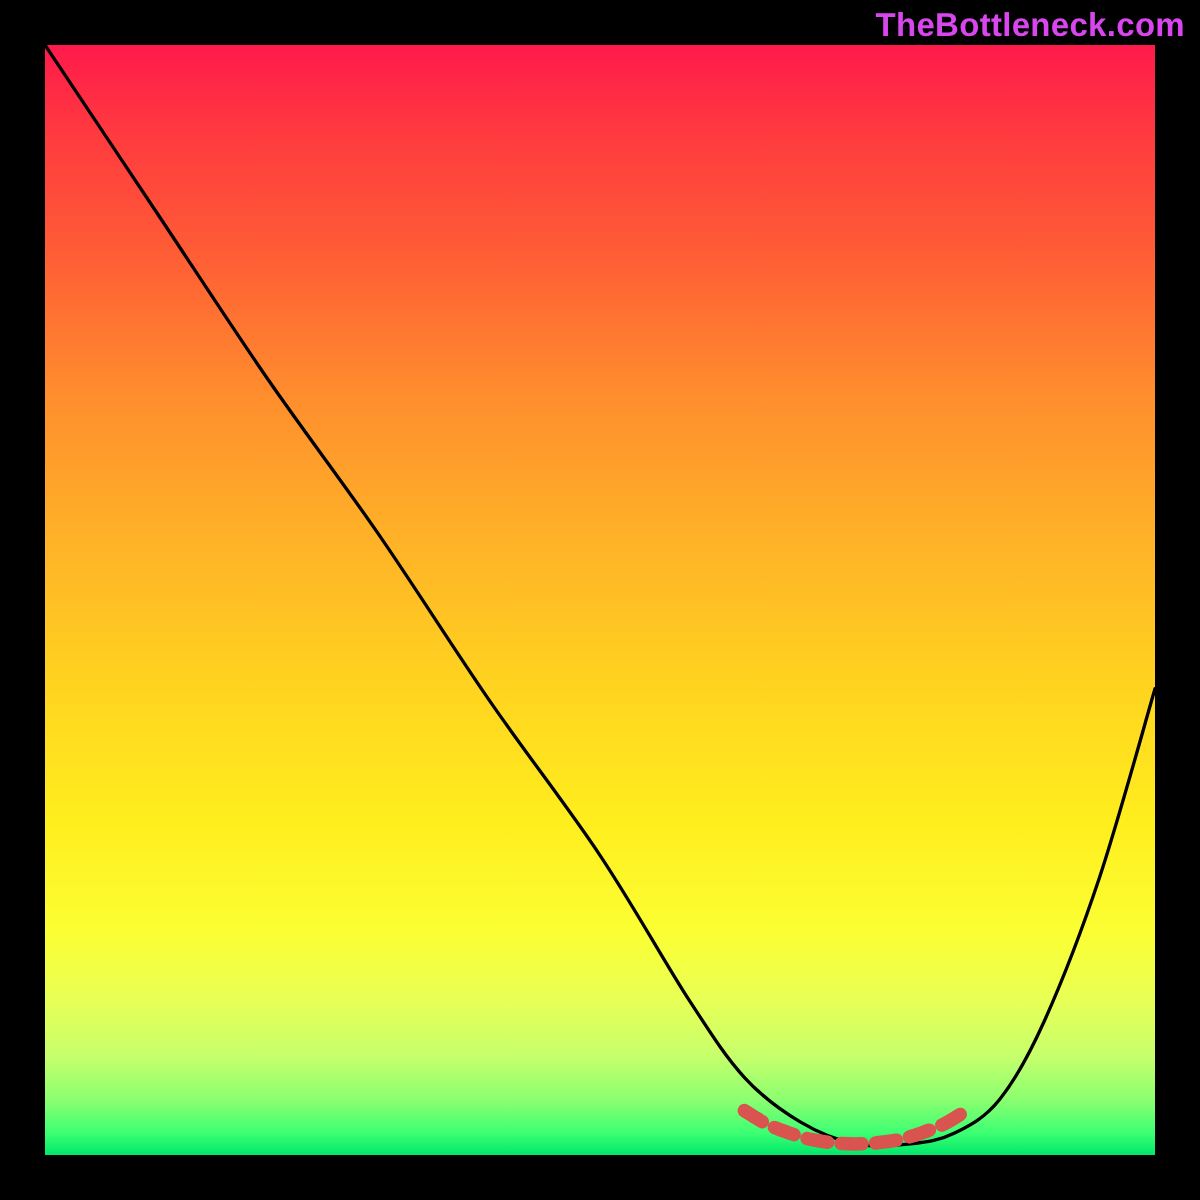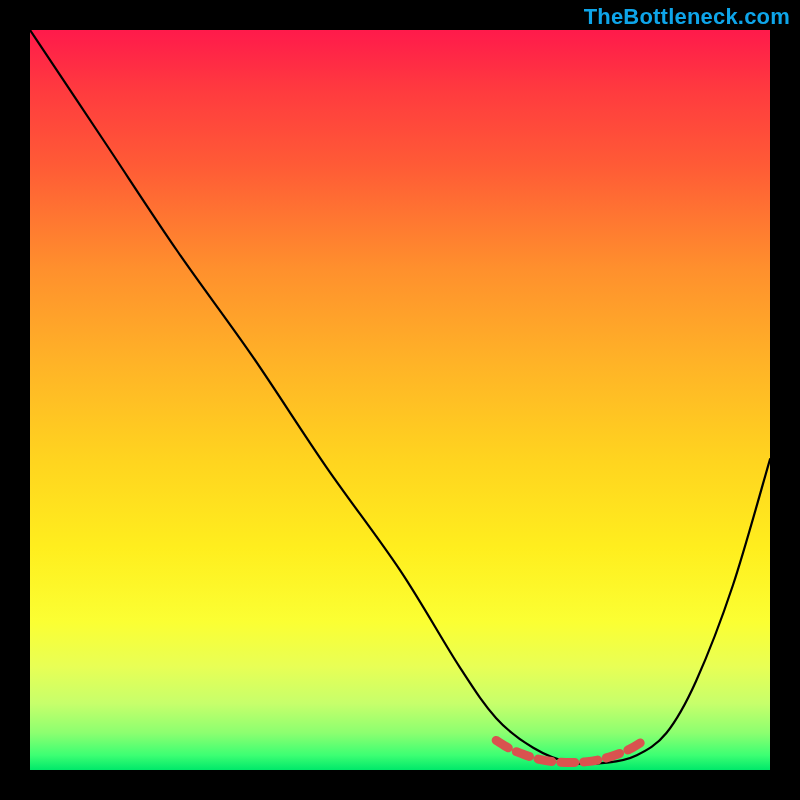--- a/index.html
+++ b/index.html
@@ -14,21 +14,21 @@
   .outer {
     position: relative;
     width: 800px;
     height: 800px;
     background: #000;
   }
   .watermark {
     position: absolute;
     top: 4px;
     right: 10px;
-    color: #0ea5e9;
+    color: #d946ef;
     font-size: 22px;
     font-weight: 600;
     letter-spacing: 0.2px;
     z-index: 5;
   }
   .plot {
     position: absolute;
     left: 30px;
     top: 30px;
     width: 740px;

